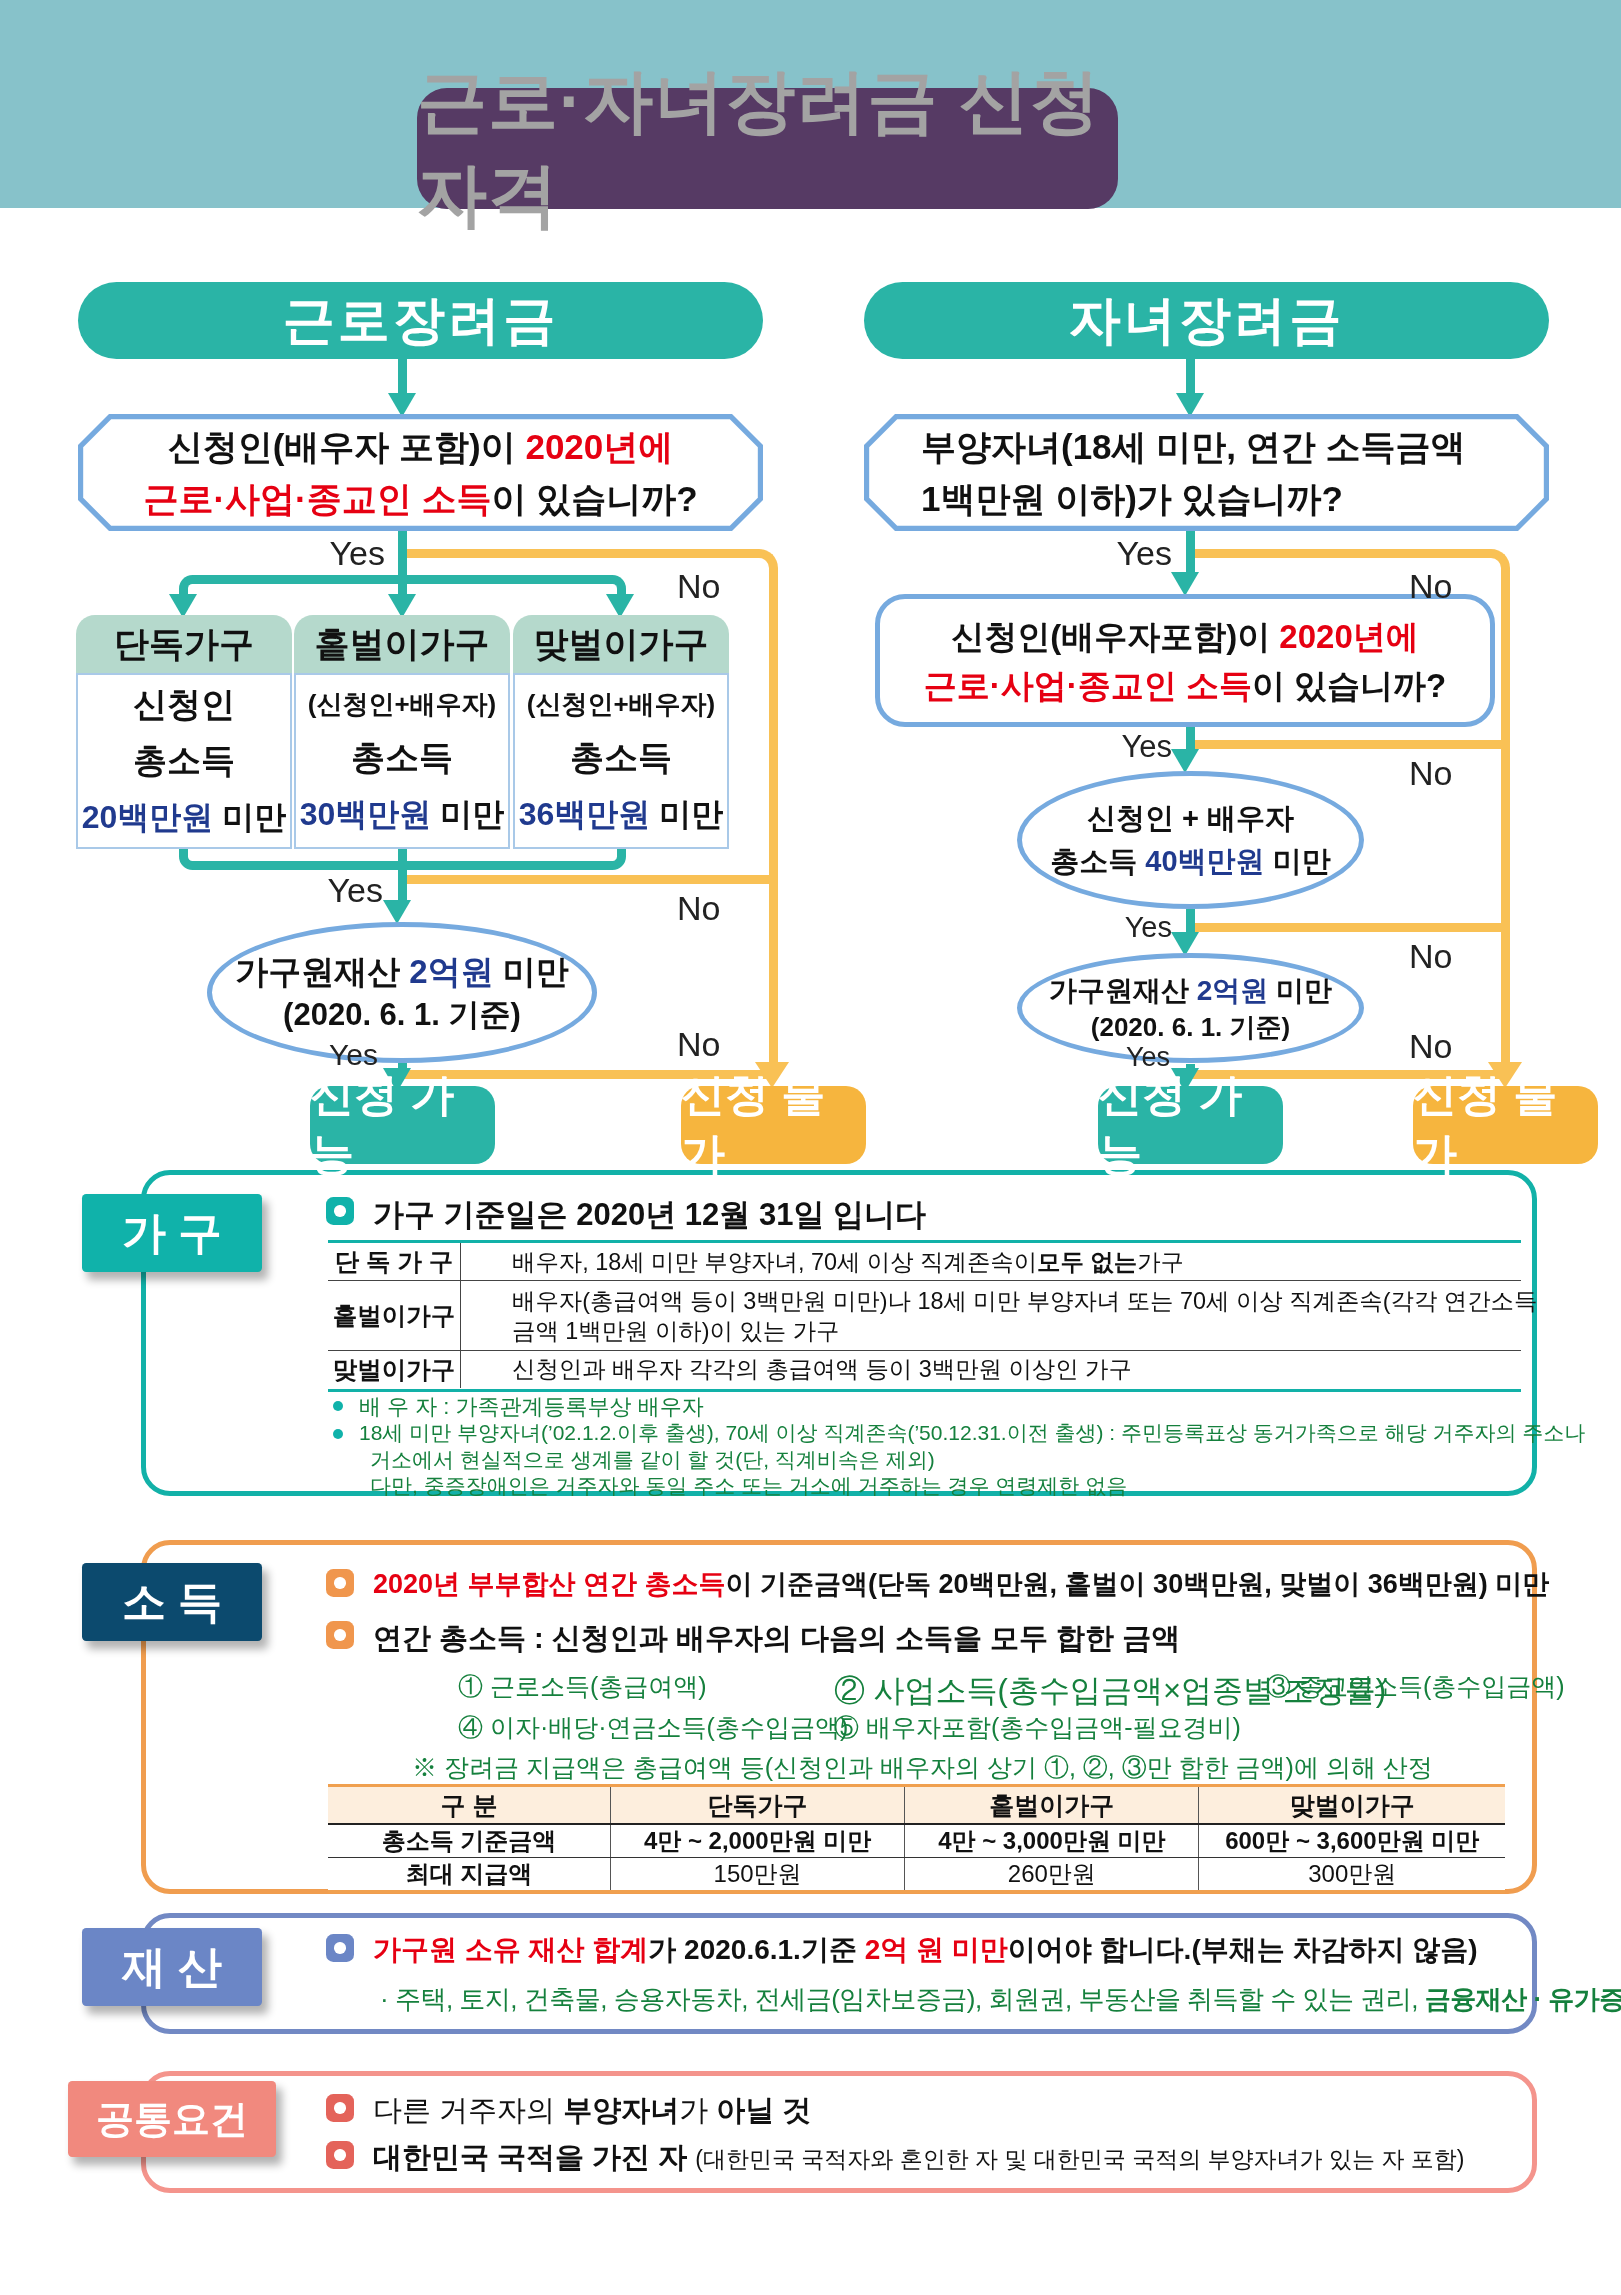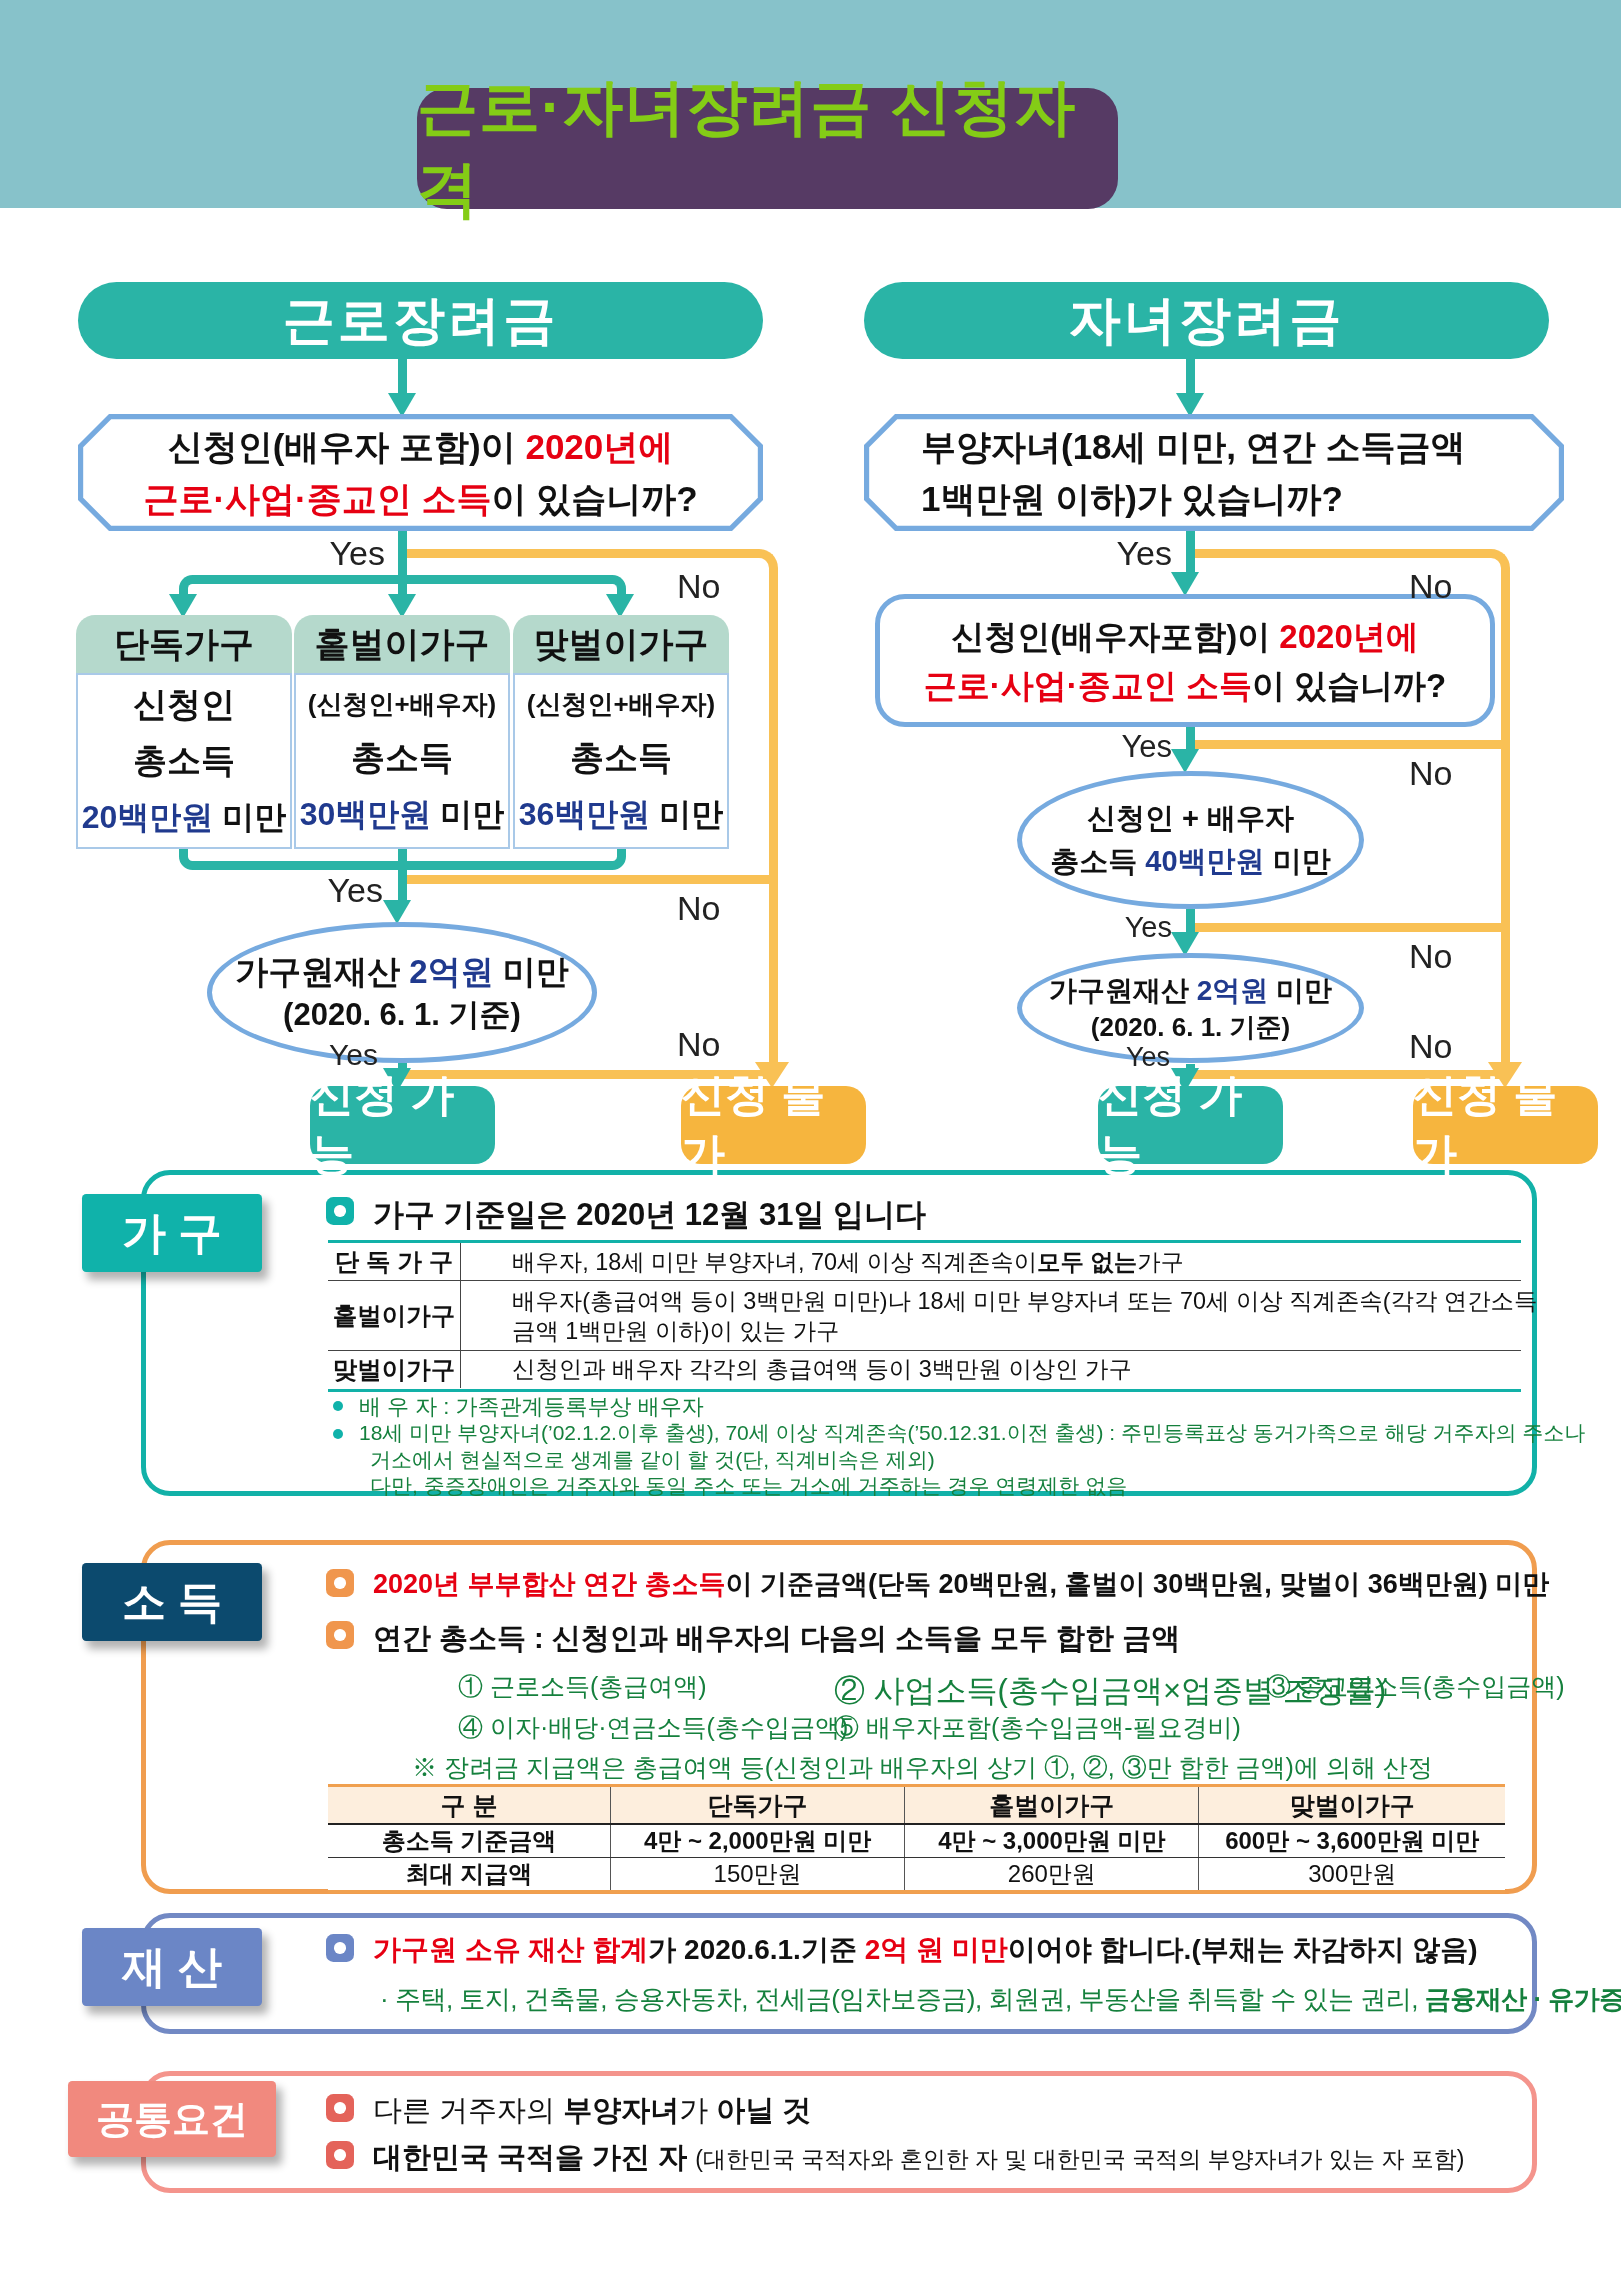--- a/index.html
+++ b/index.html
@@ -3,21 +3,21 @@
 <meta charset="utf-8">
 <style>
   html,body{margin:0;padding:0;background:#ffffff;}
   #canvas{position:relative;width:1621px;height:2295px;background:#ffffff;overflow:hidden;
           font-family:"Liberation Sans", sans-serif;color:#111;}
   .abs{position:absolute;}
   
   .band{left:0;top:0;width:1621px;height:208px;background:#87c2ca;}
   .titlebox{left:417px;top:88px;width:701px;height:121px;background:#563a64;border-radius:30px;
             display:flex;align-items:center;justify-content:center;}
-  .titlebox span{color:#84cc16;font-size:61px;font-weight:bold;letter-spacing:1px;}
+  .titlebox span{color:#a3a3a3;font-size:70px;font-weight:bold;letter-spacing:1px;}
   
   .pill{width:685px;height:77px;border-radius:42px;background:#2ab4a6;display:flex;align-items:center;justify-content:center;z-index:2;}
   .pill span{color:#fff;font-size:52px;font-weight:bold;letter-spacing:3.1px;}
   .stub{width:9.4px;background:#2ab4a6;z-index:1;}
   .tbar{box-sizing:border-box;border-top:9.4px solid #2ab4a6;border-left:9.4px solid #2ab4a6;border-right:9.4px solid #2ab4a6;border-radius:13.5px 13.5px 0 0;z-index:1;}
   .bbar{box-sizing:border-box;border-bottom:9.4px solid #2ab4a6;border-left:9.4px solid #2ab4a6;border-right:9.4px solid #2ab4a6;border-radius:0 0 13.5px 13.5px;z-index:1;}
   .head-t{width:0;height:0;border-left:14.6px solid transparent;border-right:14.6px solid transparent;border-top:24px solid #2ab4a6;z-index:1;}
   .head-o{width:0;height:0;border-left:17.7px solid transparent;border-right:17.7px solid transparent;border-top:26px solid #f9c155;z-index:1;}
   .orail{box-sizing:border-box;border-top:9.4px solid #f9c155;border-right:9.4px solid #f9c155;border-radius:0 19px 0 0;z-index:0;}
   .oline{height:9.4px;background:#f9c155;z-index:0;}
@@ -159,21 +159,21 @@
   <div class="abs final f-ng" style="left:681px;top:1086px;">
     <span>신청 불가</span>
   </div>
 
   <div class="abs pill" style="left:864px;top:282px;">
     <span>자녀장려금</span>
   </div>
   <div class="abs stub" style="left:1186px;top:359px;height:36px;"></div>
   <div class="abs head-t" style="left:1176px;top:393px;"></div>
 
-  <div class="abs oct" style="left:864px;top:414px;width:685px;height:117px;padding-left:15px;">
+  <div class="abs oct" style="left:864px;top:414px;width:685px;height:117px;">
     <div class="o-out"></div>
     <div class="o-in"></div>
     <div class="o-txt" style="align-items:flex-start;padding-left:57px;">
       <div>부양자녀(18세 미만, 연간 소득금액</div>
       <div>1백만원 이하)가 있습니까?</div>
     </div>
   </div>
 
   <div class="abs stub" style="left:1186px;top:531px;height:43px;"></div>
   <div class="abs yeslbl" style="left:1076px;top:534px;width:96px;">Yes</div>

